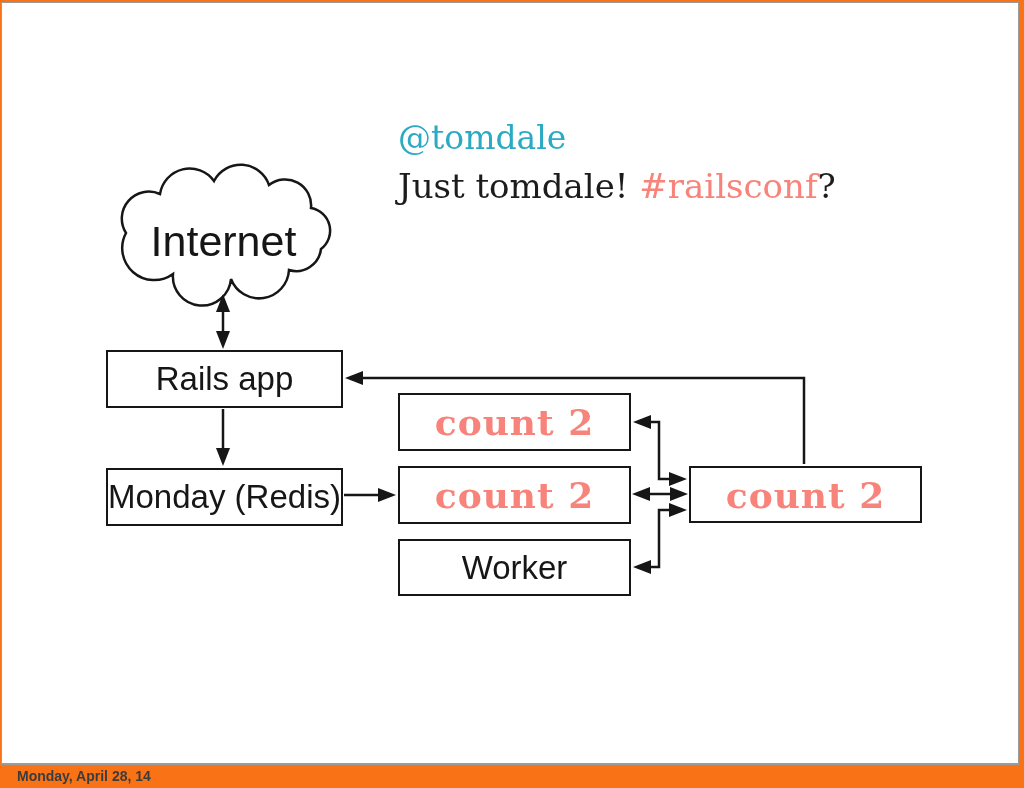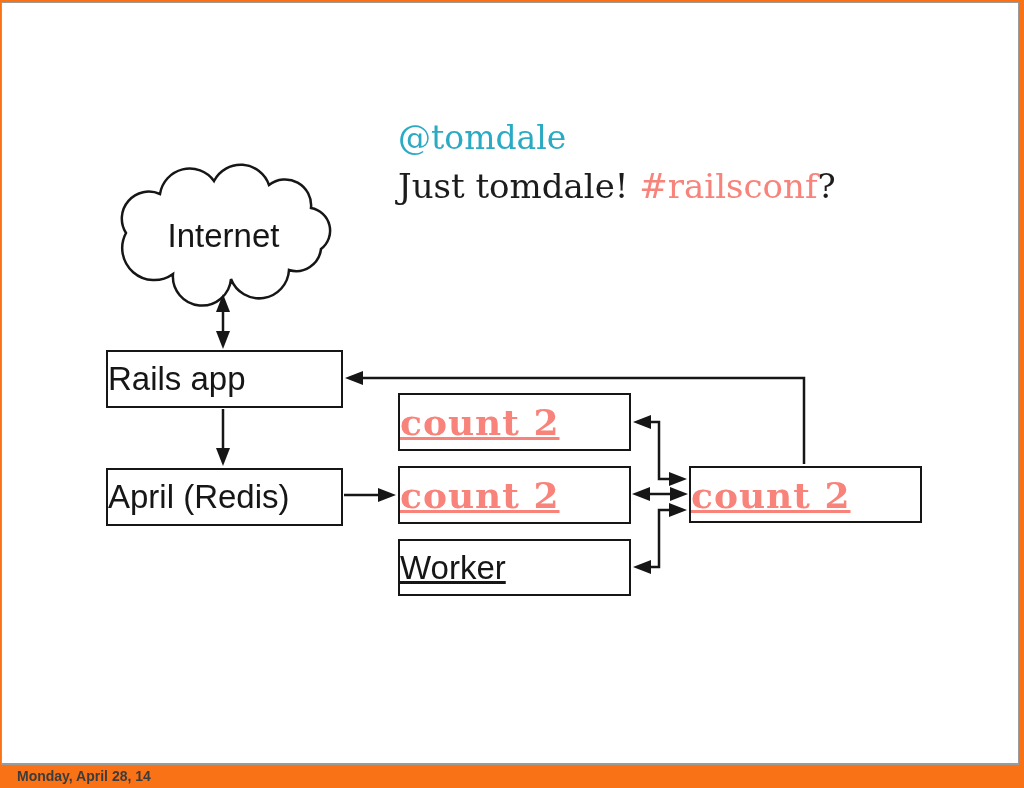--- a/index.html
+++ b/index.html
@@ -47,47 +47,47 @@
   .hashtag {
     font-weight: normal;
     color: #f8837b;
   }
   .cloud-label {
     position: absolute;
     left: 144px;
     top: 214px;
     width: 155px;
     text-align: center;
-    font-size: 33px;
+    font-size: 43px;
     color: #161616;
   }
   .box {
     position: absolute;
     box-sizing: border-box;
     background: #ffffff;
     border: 2.5px solid #161616;
     display: flex;
     align-items: center;
+    justify-content: center;
     font-size: 33px;
     color: #161616;
     white-space: nowrap;
   }
   .box.accent {
     font-family: "DejaVu Serif", serif;
     font-weight: bold;
     font-size: 36px;
     letter-spacing: 1px;
     color: #f8837b;
-    text-decoration: underline;
   }
   .box-rails  { left: 104px; top: 347px; width: 237px; height: 58px; }
   .box-queue  { left: 104px; top: 465px; width: 237px; height: 58px; }
   .box-count-top   { left: 396px; top: 390px; width: 233px; height: 58px; }
   .box-count-mid   { left: 396px; top: 463px; width: 233px; height: 58px; }
-  .box-worker      { left: 396px; top: 536px; width: 233px; height: 57px; text-decoration: underline; }
+  .box-worker      { left: 396px; top: 536px; width: 233px; height: 57px; }
   .box-count-right { left: 687px; top: 463px; width: 233px; height: 57px; }
   .footer-date {
     position: absolute;
     left: 17px;
     top: 768px;
     font-size: 14px;
     color: #3c3c3c;
     font-weight: bold;
   }
   .edge-line { stroke: #161616; stroke-width: 2.5px; fill: none; }
@@ -160,21 +160,21 @@
       <div class="tweet-line"><span>Just tomdale! </span><span class="hashtag">#railsconf</span><span>?</span></div>
     </div>
 
     <div class="cloud-label">Internet</div>
 
     <div class="box box-rails">
       <span>Rails app</span>
     </div>
 
     <div class="box box-queue">
-      <span>April (Redis)</span>
+      <span>Monday (Redis)</span>
     </div>
 
     <div class="box accent box-count-top">
       <span>count 2</span>
     </div>
 
     <div class="box accent box-count-mid">
       <span>count 2</span>
     </div>
 

